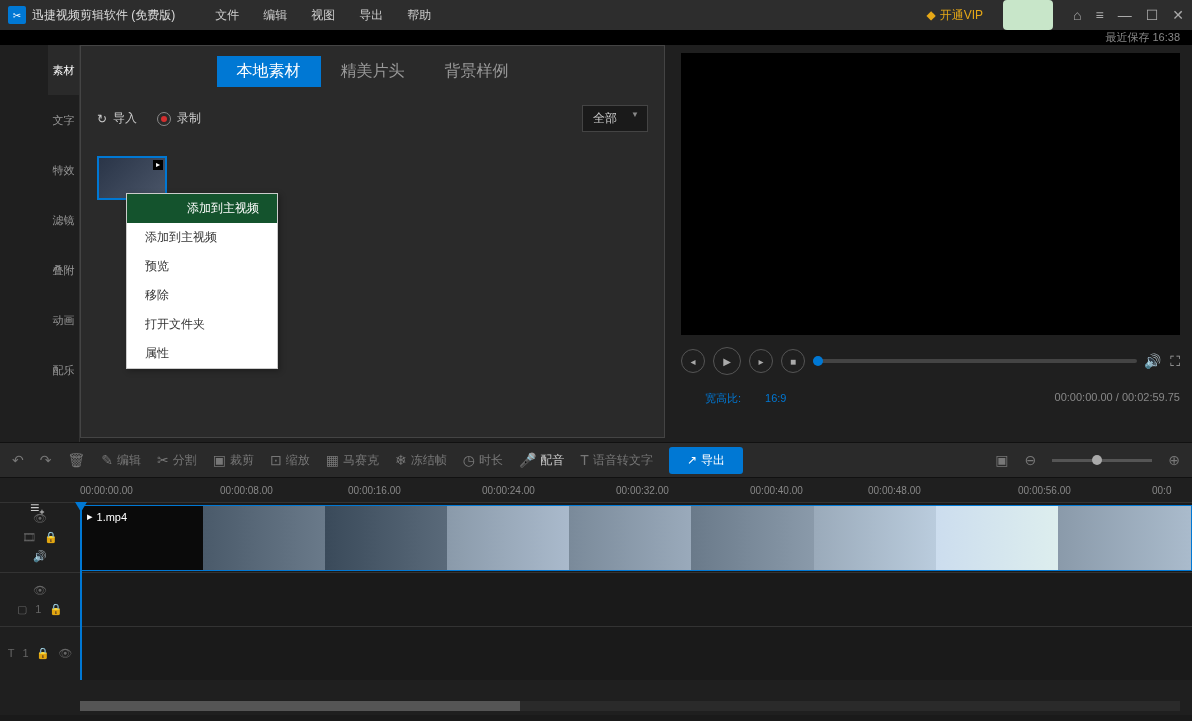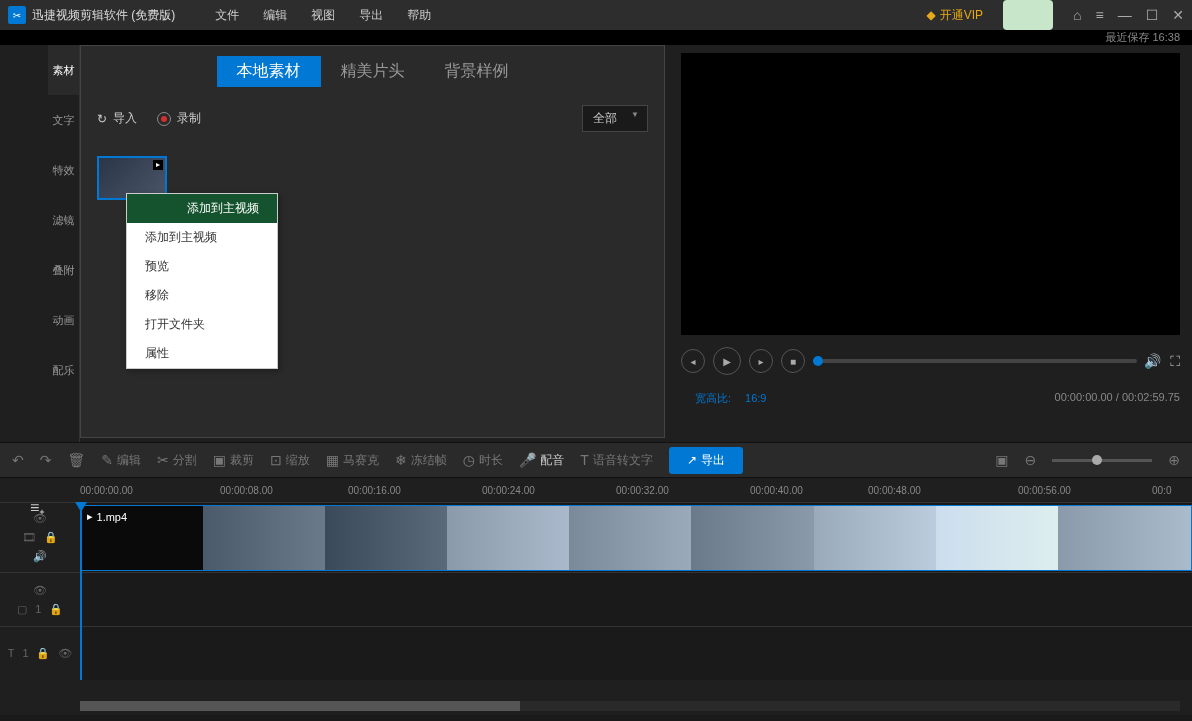--- a/index.html
+++ b/index.html
@@ -52,21 +52,21 @@
 
 .preview-panel { flex: 1; background: #1f1f1f; padding: 8px 12px; }
 .preview-video { width: 100%; height: 282px; background: #000; }
 .preview-controls { display: flex; align-items: center; gap: 8px; padding: 12px 0; }
 .preview-controls .pc-btn { width: 24px; height: 24px; border: 1px solid #555; border-radius: 50%; display: flex; align-items: center; justify-content: center; color: #aaa; cursor: pointer; font-size: 10px; }
 .preview-controls .pc-btn.play { width: 28px; height: 28px; }
 .preview-controls .progress { flex: 1; height: 4px; background: #444; position: relative; border-radius: 2px; }
 .preview-controls .progress .handle { position: absolute; left: 0; top: -3px; width: 10px; height: 10px; background: #0078d4; border-radius: 50%; }
 .preview-controls .vol-icon, .preview-controls .fs-icon { color: #aaa; cursor: pointer; font-size: 14px; }
 .preview-info { display: flex; justify-content: space-between; color: #888; padding-top: 4px; font-size: 11px; }
-.preview-info .ratio span { color: #0078d4; margin-left: 14px; }
+.preview-info .ratio span { color: #0078d4; margin-left: 24px; }
 
 
 .toolbar { height: 36px; background: #2a2a2a; display: flex; align-items: center; padding: 0 12px; gap: 16px; border-top: 1px solid #111; border-bottom: 1px solid #111; }
 .toolbar .tb-btn { display: flex; align-items: center; gap: 4px; color: #777; cursor: pointer; font-size: 12px; }
 .toolbar .tb-btn.enabled { color: #ccc; }
 .toolbar .tb-icon { font-size: 14px; }
 .toolbar .export-btn { background: #0078d4; color: #fff; padding: 5px 18px; border-radius: 3px; cursor: pointer; display: flex; align-items: center; gap: 4px; }
 .toolbar .spacer { flex: 1; }
 .toolbar .zoom-slider { width: 100px; height: 3px; background: #555; position: relative; }
 .toolbar .zoom-slider .handle { position: absolute; left: 40%; top: -4px; width: 10px; height: 10px; background: #aaa; border-radius: 50%; }

